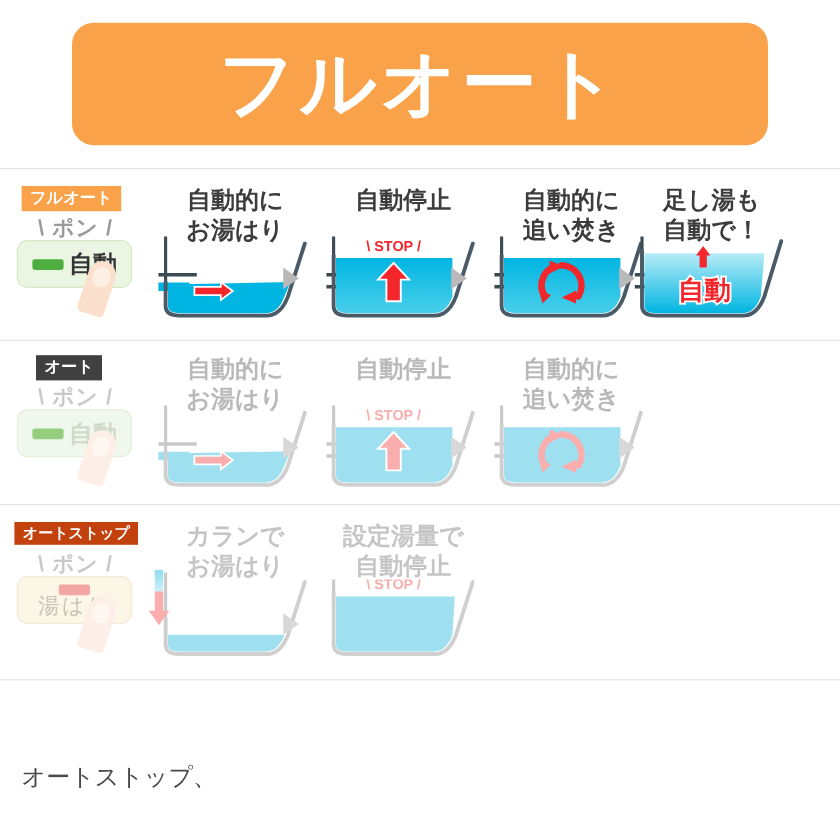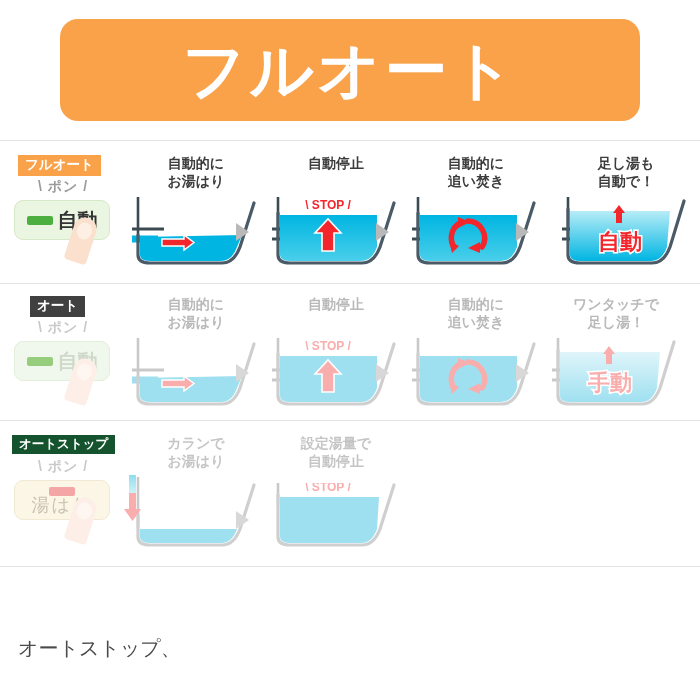--- a/index.html
+++ b/index.html
@@ -43,24 +43,24 @@
   
   .ctrl { position: absolute; left: 8px; top: 0; width: 110px; height: 120px; }
   .mode-badge {
     position: absolute; left: 8px; top: 0;
     padding: 2px 7px 3px 7px;
     color: #fff; font-size: 13.5px; font-weight: bold; line-height: 1.15;
     white-space: nowrap;
   }
   .mode-badge.full { background: #F9A24A; left: 10px; }
   .mode-badge.auto { background: #404040; left: 22px; }
-  .mode-badge.stop { background: #14532d; left: 4px; font-size: 12.5px; }
+  .mode-badge.stop { background: #c2410c; left: 4px; font-size: 12.5px; }
   .pon {
     position: absolute; left: 0; top: 23px; width: 110px;
-    text-align: center; color: #9a9a9a; font-size: 14px; font-weight: bold;
+    text-align: center; color: #9a9a9a; font-size: 18px; font-weight: bold;
     letter-spacing: 1px;
   }
   .pon.faded { color: #c9c9c9; }
   .btn {
     position: absolute; left: 6px; top: 45px;
     width: 96px; height: 40px; border-radius: 9px;
     display: flex; align-items: center; justify-content: center; gap: 5px;
   }
   .btn.green { background: #EAF6E2; border: 1px solid #D6E9C6; }
   .btn.greenf { background: #F0F7EC; border: 1px solid #E2EFDA; }
@@ -81,21 +81,21 @@
     content: ""; position: absolute; left: 4px; top: 5px;
     width: 15px; height: 17px; background: #FDEFE3; border-radius: 50%;
   }
   .finger.faded { background: #FDEFE7; }
   .finger.faded::after { background: #FEF7F1; }
 
   
   .step { position: absolute; top: 0; width: 148px; height: 120px; }
   .step-label {
     position: absolute; top: 0; left: 0; width: 148px; text-align: center;
-    font-size: 14px; font-weight: bold; line-height: 1.25; color: #3c3c3c;
+    font-size: 20px; font-weight: bold; line-height: 1.25; color: #3c3c3c;
     white-space: pre-line;
   }
   .step-label.f1 { color: #b9b9b9; }
   .step-label.f2 { color: #c5c5c5; }
 
   .tub-area { position: absolute; left: 0; top: 40px; width: 148px; height: 78px; }
 
   .sep {
     position: absolute; top: 68px; width: 0; height: 0;
     border-left: 13px solid #b9b9b9;
@@ -195,21 +195,21 @@
             <path d="M66 26 A17 17 0 0 1 80 52"></path>
           </g>
           <path d="M56 22 L68 27 L56 33 Z" fill="#F3262C"></path>
           <path d="M78 58 L66 53 L78 47 Z" fill="#F3262C"></path>
           <path d="M50 58 L47 46 L57 51 Z" fill="#F3262C"></path>
         </svg>
       </div>
     </div>
     <div class="sep" style="left:516px"></div>
 
-    <div class="step" style="left:552px">
+    <div class="step" style="left:519px">
       <div class="step-label">足し湯も
 自動で！</div>
       <div class="tub-area">
         <svg width="148" height="78" viewBox="0 0 148 78">
           <defs>
             <linearGradient id="g3" x1="0" y1="0" x2="0" y2="1">
               <stop offset="0" stop-color="#B7ECF7"></stop>
                 <stop offset="1" stop-color="#00B5E2"></stop>
             </linearGradient>
           </defs>
@@ -284,41 +284,20 @@
             <path d="M66 26 A17 17 0 0 1 80 52"></path>
           </g>
           <path d="M56 22 L68 27 L56 33 Z" fill="#F9ADAD"></path>
           <path d="M78 58 L66 53 L78 47 Z" fill="#F9ADAD"></path>
           <path d="M50 58 L47 46 L57 51 Z" fill="#F9ADAD"></path>
         </svg>
       </div>
     </div>
     <div class="sep faded" style="left:516px"></div>
 
-    <div class="step" style="left:542px">
-      <div class="step-label f1">ワンタッチで
-足し湯！</div>
-      <div class="tub-area">
-        <svg width="148" height="78" viewBox="0 0 148 78">
-          <defs>
-            <linearGradient id="g4" x1="0" y1="0" x2="0" y2="1">
-              <stop offset="0" stop-color="#DFF5FA"></stop>
-                <stop offset="1" stop-color="#9FE0F0"></stop>
-            </linearGradient>
-          </defs>
-          <line x1="16" y1="2" x2="16" y2="44" stroke="#c9c9c9" stroke-width="2.6"></line>
-          <path d="M10 34 L42 34" stroke="#c9c9c9" stroke-width="3"></path>
-          <path d="M10 44 L36 44" stroke="#c9c9c9" stroke-width="3"></path>
-          <path d="M16 14 L16 60 Q16 68 28 68 L100 68 Q112 68 118 52 L132 6" fill="none" stroke="#CFCFCF" stroke-width="3.2" stroke-linecap="round"></path>
-          <path d="M18 16 L118 16 L115 52 Q110 66 99 66 L29 66 Q18 66 18 60 Z" fill="url(#g4)"></path>
-          <path d="M64 28 L64 18 L61 18 L67 10 L73 18 L70 18 L70 28 Z" fill="#F9ADAD"></path>
-          <text x="68" y="54" text-anchor="middle" font-family="Liberation Sans, sans-serif" font-size="22" font-weight="bold" fill="#F9ADAD" stroke="#fff" stroke-width="3" paint-order="stroke">手動</text>
-        </svg>
-      </div>
-    </div>
   </div>
 
   <div class="row" style="top:435px;height:131px">
 
     <div class="ctrl">
       <div class="mode-badge stop">オートストップ</div>
       <div class="pon faded">\ ポン /</div>
       <div class="btn cream">
         <span class="pill pink" style="position:absolute;top:6px;left:34px"></span>
         <span class="btn-label cream" style="margin-top:10px">湯はり</span>

